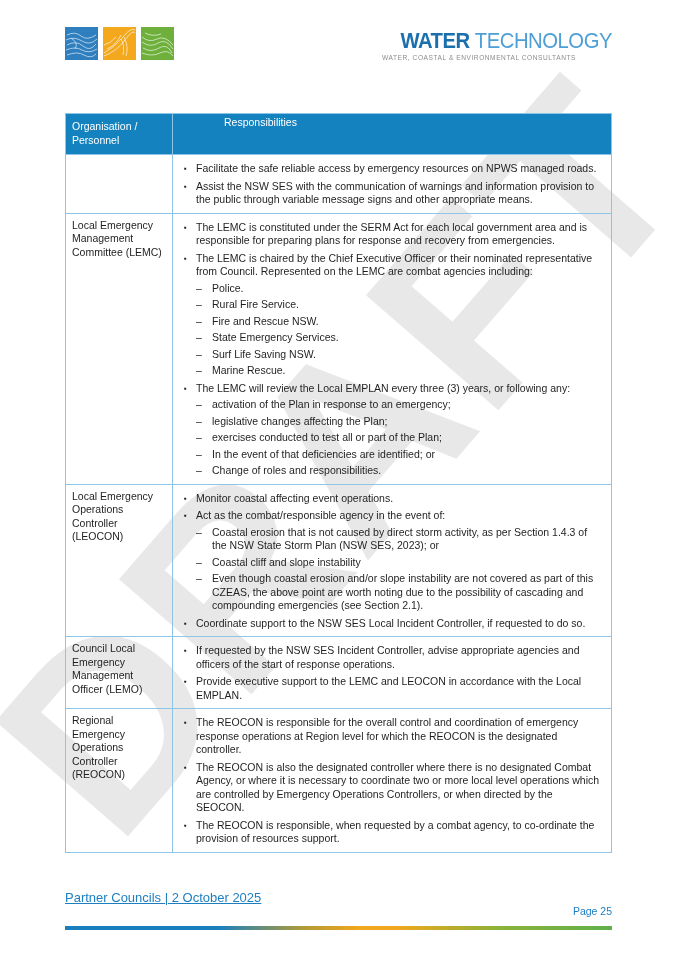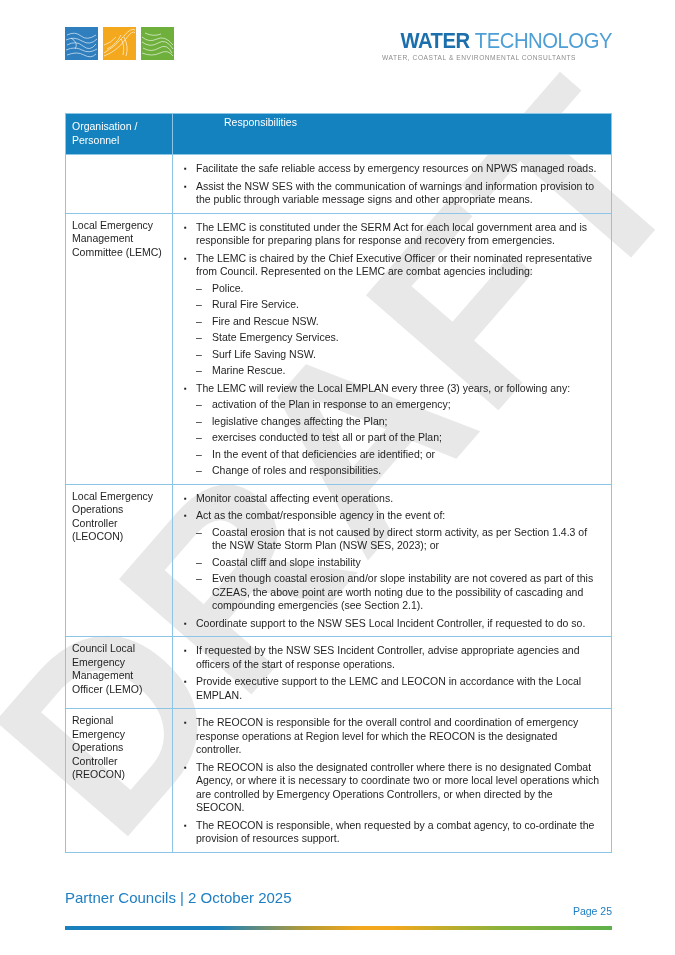--- a/index.html
+++ b/index.html
@@ -78,21 +78,21 @@
   .item { display: flex; }
   .item.l1 { margin-top: 4px; }
   .item.l2 { margin-top: 3px; }
   .item .marker { flex: 0 0 auto; }
   .item.l1 .marker { width: 17px; padding-left: 5px; font-size: 8px; line-height: 13.5px; }
   .item.l2 .marker { width: 16px; margin-left: 17px; line-height: 13.5px; }
   .item .txt { flex: 1; }
 
   
   .footer { position: absolute; left: 65px; width: 547px; top: 890px; z-index: 2; }
-  .footer-line { font-size: 15px; color: #1d7ec2; line-height: 15px; }
+  .footer-line { font-size: 13px; color: #1d7ec2; line-height: 15px; text-decoration: underline; }
   .footer-page { position: absolute; right: 0; top: 15px; font-size: 10.5px; color: #1d7ec2; padding-left: 23px; }
   .footer-bar {
     position: absolute; left: 0; top: 36px;
     width: 547px; height: 4px;
     background: linear-gradient(90deg,
       #1a80bd 0%, #1a80bd 28%, #b49b35 44%, #f2a71c 54%,
       #f2a71c 60%, #8ab23a 80%, #5fb04b 100%);
   }
 </style>
 </head>

